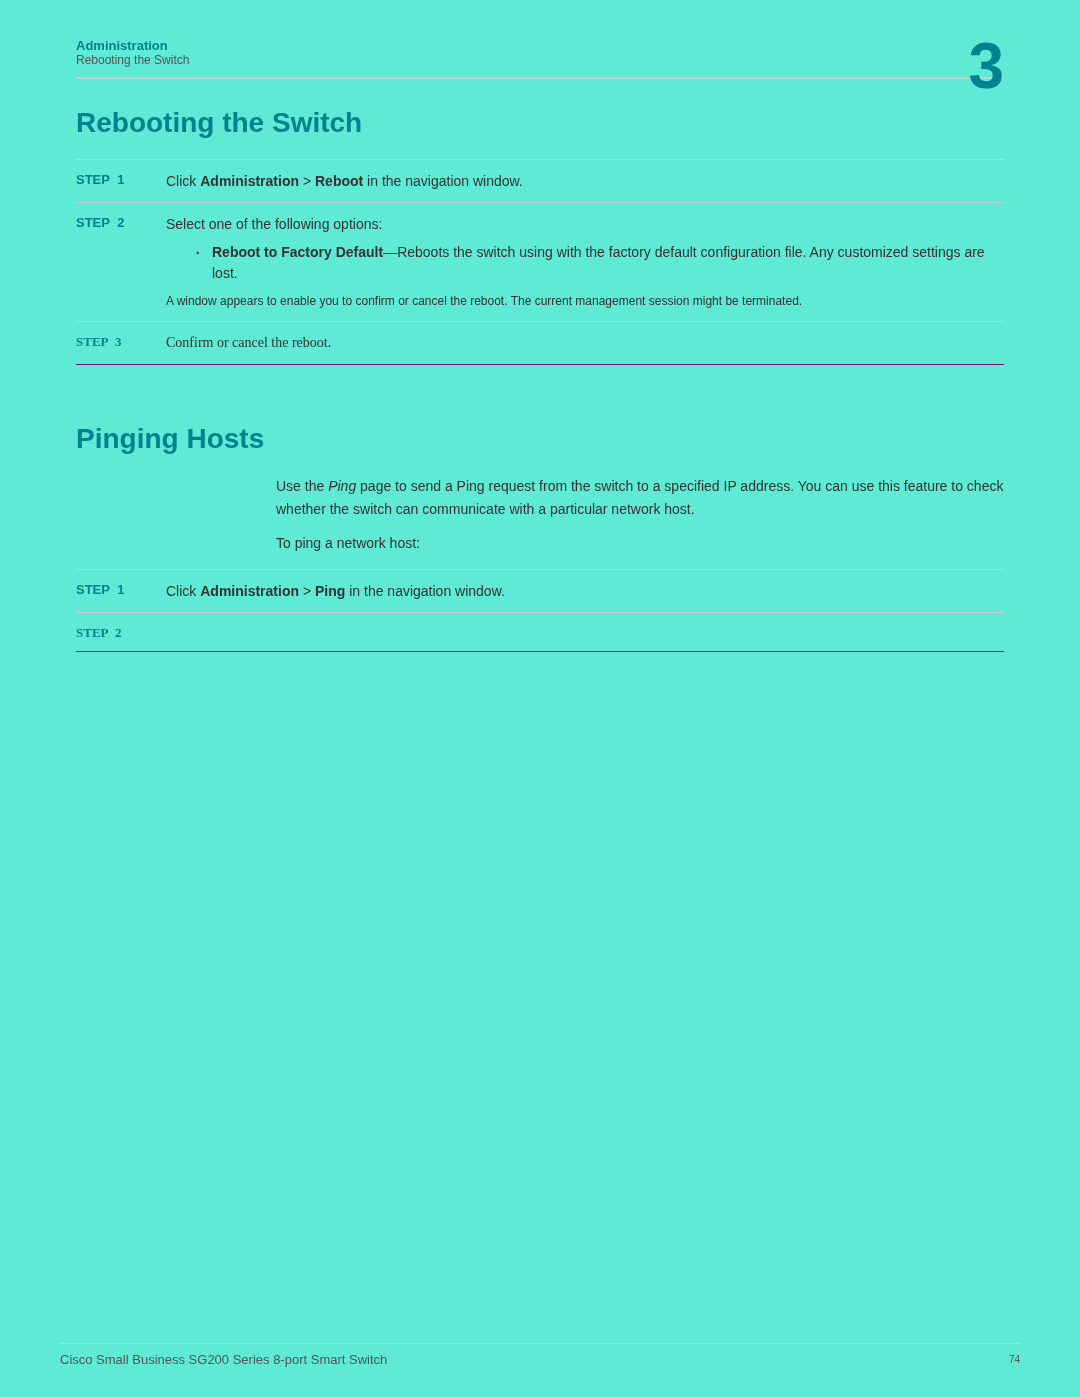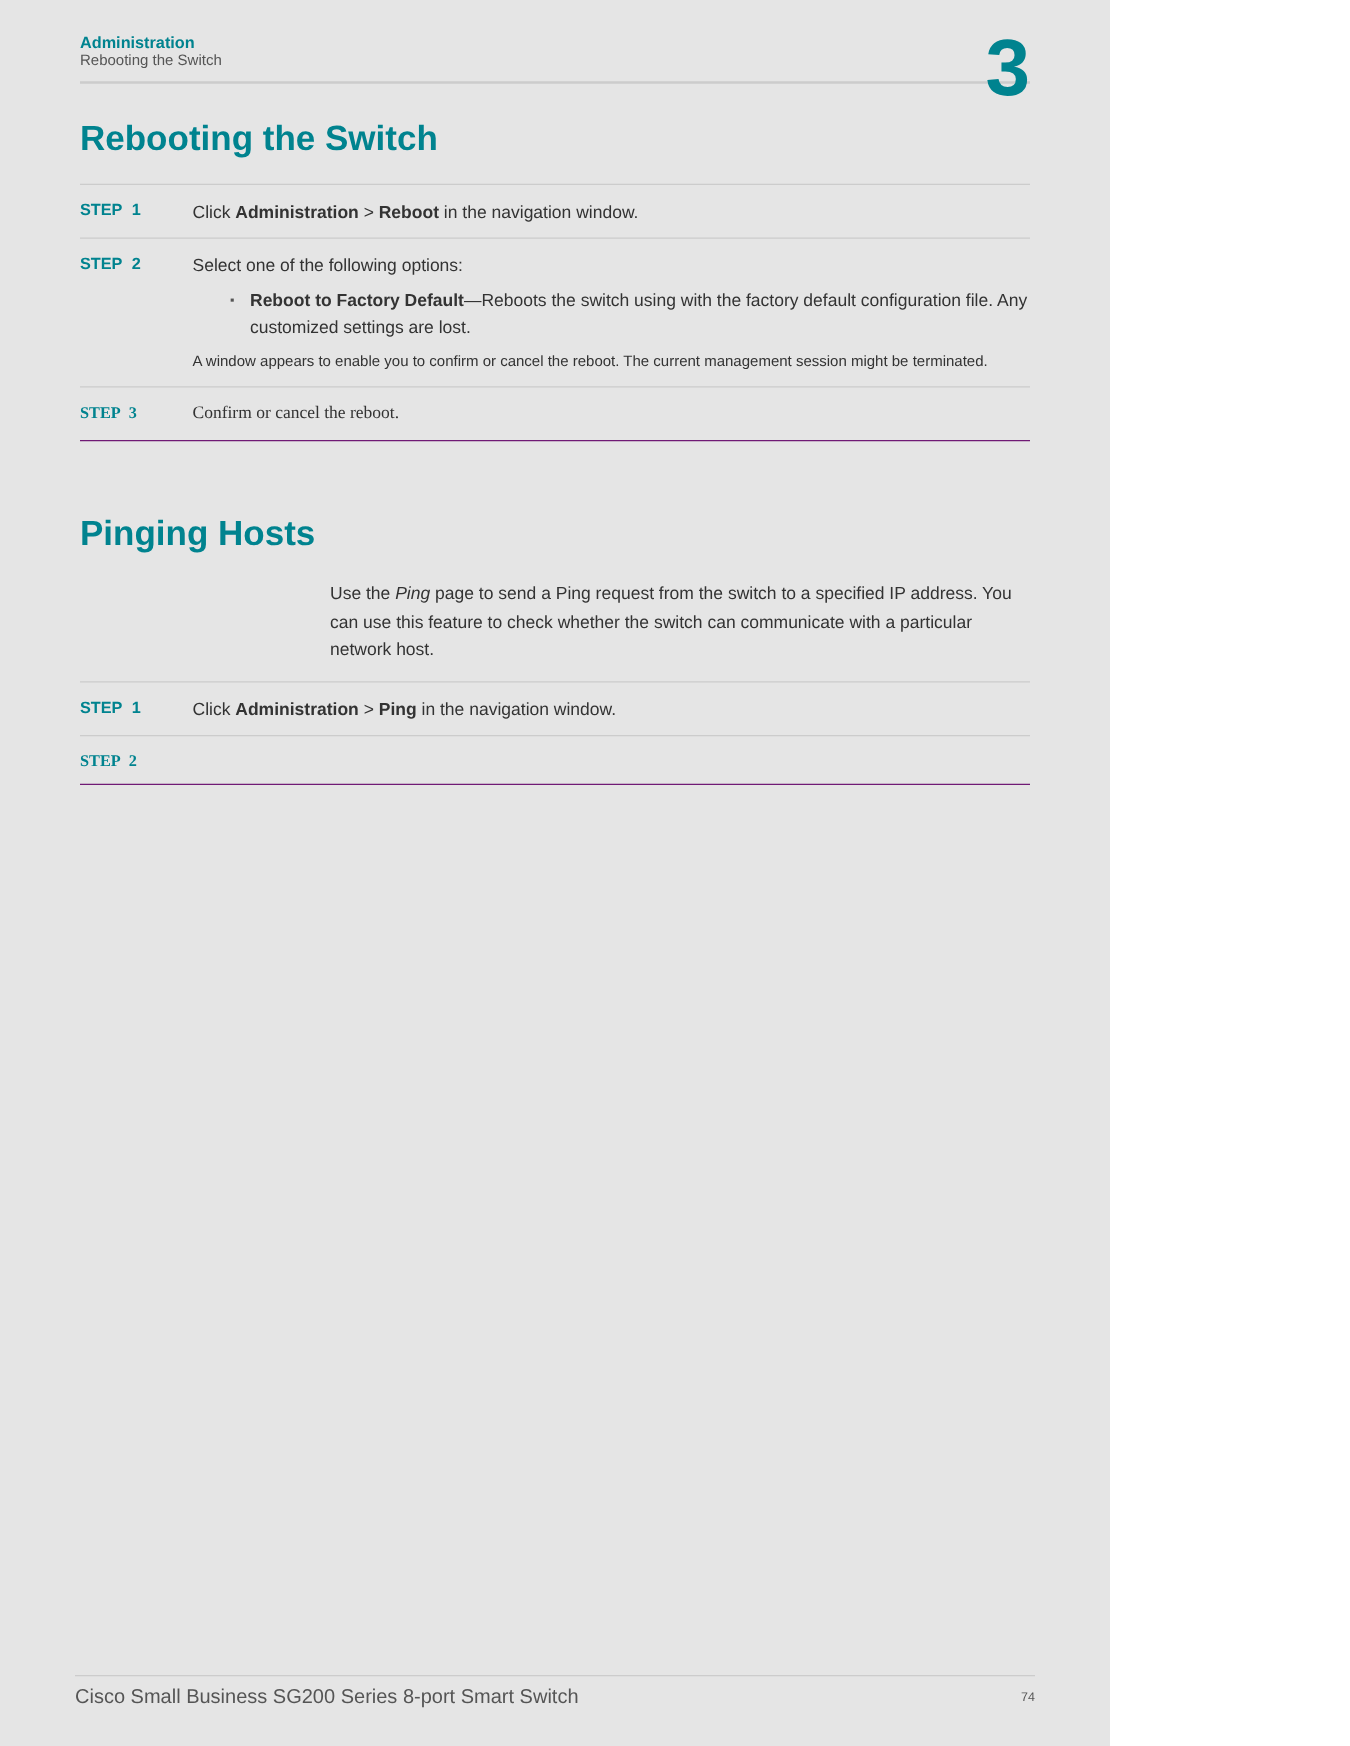--- a/index.html
+++ b/index.html
@@ -11,25 +11,25 @@
     body {
       font-family: Arial, Helvetica, sans-serif;
       font-size: 14px;
       color: #333;
       background: #fff;
       width: 1080px;
       min-height: 1397px;
     }
 
     .page-container {
-      width: 888px;
+      width: 1080px;
       min-height: 1397px;
-      background: #e5e5e5;
+      background: #5eead4;
       position: relative;
-      padding: 4px;
+      padding: 16px;
     }
 
     
     .page-header {
       padding: 22px 60px 0 60px;
       position: relative;
     }
 
     .breadcrumb-section {
       display: flex;
@@ -173,21 +173,21 @@
       left: 60px;
       right: 60px;
       display: flex;
       justify-content: space-between;
       align-items: center;
       border-top: 1px solid #ccc;
       padding-top: 8px;
     }
 
     .footer-text {
-      font-size: 16px;
+      font-size: 13px;
       color: #555;
     }
 
     .footer-page-num {
       font-size: 10px;
       color: #555;
     }
   </style>
 </head>
 <body>
@@ -248,20 +248,23 @@
 
     </div>
 
     <div class="section-divider">
       <h1 class="section-title">Pinging Hosts</h1>
 
       <p class="intro-text">
         Use the <em>Ping</em> page to send a Ping request from the switch to a specified IP address. You can use this feature to check whether the switch can communicate with a particular network host.
       </p>
 
+      <p class="intro-text" style="margin-top: 12px;">
+        To ping a network host:
+      </p>
 
       <div class="steps-container">
 
         <div class="step-row">
           <div class="step-label">
             <span>STEP</span>
             <span class="step-num">1</span>
           </div>
           <div class="step-content">
             Click <strong>Administration</strong> &gt; <strong>Ping</strong> in the navigation window.

